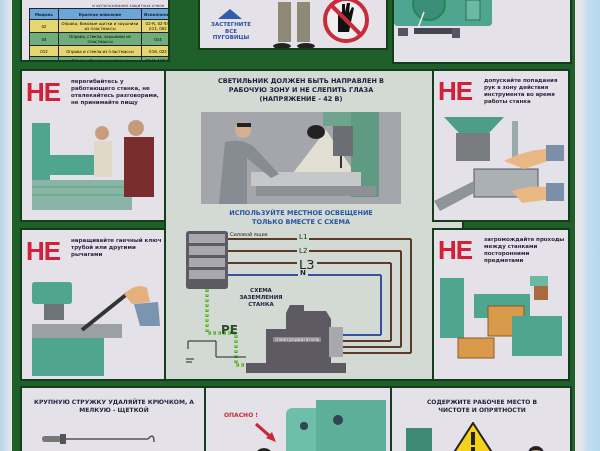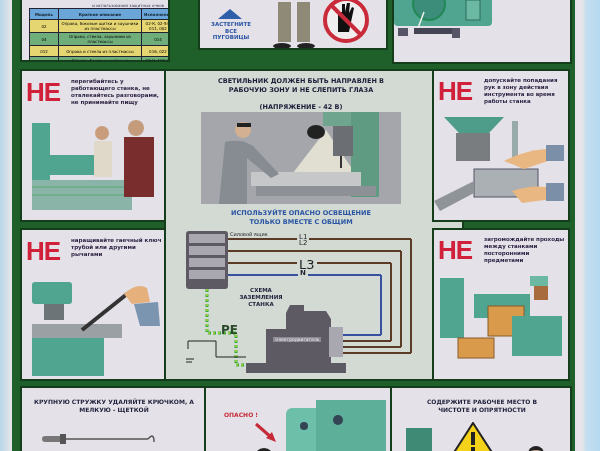--- a/index.html
+++ b/index.html
@@ -111,36 +111,36 @@
       <line x1="0" y1="80" x2="100" y2="80" stroke="#5a7"></line>
       <circle cx="70" cy="18" r="7" fill="#c99c7c"></circle>
       <rect x="62" y="26" width="18" height="36" fill="#e0d8c8"></rect>
       <circle cx="104" cy="13" r="8" fill="#c49c7c"></circle>
       <rect x="92" y="22" width="30" height="60" fill="#7a2d2d"></rect>
     </svg>
   </div>
 
   <div class="panel center" style="left:152px; top:69px; width:300px; height:312px;">
     <div class="cap" style="left:50px; top:6px; width:170px; font-size:6.5px;">СВЕТИЛЬНИК ДОЛЖЕН БЫТЬ НАПРАВЛЕН В РАБОЧУЮ ЗОНУ И НЕ СЛЕПИТЬ ГЛАЗА</div>
-    <div class="cap" style="left:50px; top:24px; width:170px; font-size:6.5px;margin-top:8px;">(НАПРЯЖЕНИЕ - 42 В)</div>
+    <div class="cap" style="left:50px; top:24px; width:170px; font-size:6.5px;">(НАПРЯЖЕНИЕ - 42 В)</div>
     <svg class="illus" style="left:35px; top:41px;" width="200" height="92">
       <rect width="200" height="92" fill="#a4a6ab"></rect>
       <polygon points="125,18 160,70 85,70" fill="#e8e4d6" opacity="0.9"></polygon>
       <rect x="122" y="0" width="40" height="14" fill="#6fa58e"></rect>
       <rect x="150" y="0" width="28" height="85" fill="#5f9a83"></rect>
       <rect x="132" y="14" width="20" height="30" fill="#6b6f73"></rect>
       <line x1="140" y1="44" x2="140" y2="56" stroke="#333" stroke-width="2"></line>
       <ellipse cx="115" cy="20" rx="9" ry="7" fill="#222"></ellipse>
       <rect x="50" y="60" width="110" height="14" fill="#c6c7c8"></rect>
       <rect x="55" y="74" width="120" height="10" fill="#8d9094"></rect>
       <circle cx="42" cy="18" r="8" fill="#d3b092"></circle>
       <rect x="36" y="11" width="14" height="4" fill="#222"></rect>
       <path d="M24 30 Q40 26 52 34 L78 62 L70 66 L46 46 L46 92 L18 92 Z" fill="#868c92"></path>
     </svg>
-    <div class="cap blue" style="left:60px; top:138px; width:150px; font-size:6.5px;">ИСПОЛЬЗУЙТЕ ОПАСНО ОСВЕЩЕНИЕ ТОЛЬКО ВМЕСТЕ С ОБЩИМ</div>
+    <div class="cap blue" style="left:60px; top:138px; width:150px; font-size:6.5px;">ИСПОЛЬЗУЙТЕ МЕСТНОЕ ОСВЕЩЕНИЕ ТОЛЬКО ВМЕСТЕ С СХЕМА</div>
 
     <svg class="illus" style="left:20px; top:160px;" width="240" height="145">
       <rect x="0" y="0" width="42" height="58" rx="3" fill="#5e5a63"></rect>
       <rect x="3" y="3" width="36" height="9" fill="#a9a7b0"></rect>
       <rect x="3" y="15" width="36" height="9" fill="#a9a7b0"></rect>
       <rect x="3" y="27" width="36" height="9" fill="#a9a7b0"></rect>
       <rect x="3" y="39" width="36" height="9" fill="#a9a7b0"></rect>
       <line x1="42" y1="8" x2="225" y2="8" stroke="#5b3b26" stroke-width="2"></line>
       <line x1="225" y1="8" x2="225" y2="122" stroke="#5b3b26" stroke-width="2"></line>
       <line x1="42" y1="20" x2="215" y2="20" stroke="#5b3b26" stroke-width="2"></line>
@@ -157,21 +157,21 @@
       <path d="M21 58 L21 102 L50 102 L50 134 L68 134" fill="none" stroke="#ee4" stroke-width="1" stroke-dasharray="2,3"></path>
       <path d="M100 82 L104 74 L118 74 L118 80 L140 80 L145 88 L145 132 L80 132 L80 98 L100 98 Z" fill="#5e5a63"></path>
       <rect x="60" y="132" width="100" height="10" fill="#5e5a63"></rect>
       <rect x="143" y="96" width="14" height="30" fill="#a9a7b0"></rect>
       <path d="M2 118 L2 110 L30 110 L30 126 L60 126" fill="none" stroke="#222" stroke-width="1"></path>
       <line x1="-4" y1="128" x2="8" y2="128" stroke="#222"></line>
       <line x1="-2" y1="131" x2="6" y2="131" stroke="#222"></line>
     </svg>
     <div style="position:absolute; left:64px; top:160px; font-size:5px; color:#222;">Силовой ящик</div>
     <div style="position:absolute; left:131px; top:162px; font-size:7px; color:#222; background:#d2dad3; padding:0 2px;">L1</div>
-    <div style="position:absolute; left:131px; top:168px; font-size:7px; color:#222; background:#d2dad3; padding:0 2px;">L2</div>
+    <div style="position:absolute; left:131px; top:176px; font-size:7px; color:#222; background:#d2dad3; padding:0 2px;">L2</div>
     <div style="position:absolute; left:131px; top:186px; font-size:13px; color:#222; background:#d2dad3; padding:0 2px;">L3</div>
     <div style="position:absolute; left:132px; top:198px; font-size:7px; color:#223; font-weight:bold; background:#d2dad3; padding:0 2px;">N</div>
     <div class="cap" style="left:65px; top:216px; width:60px; font-size:5.5px; line-height:7px;">СХЕМА ЗАЗЕМЛЕНИЯ СТАНКА</div>
     <div style="position:absolute; left:55px; top:252px; font-size:12px; color:#2a4a2a; font-weight:bold;">PE</div>
     <div style="position:absolute; left:107px; top:266px; font-size:4.5px; color:#eee; background:#8d8993; padding:0 2px;">Электродвигатель</div>
   </div>
 
   <div class="panel" style="left:420px; top:69px; width:138px; height:153px;">
     <div class="ne" style="left:4px; top:6px;">НЕ</div>
     <div class="ne-text" style="left:50px; top:6px; width:84px;">допускайте попадания рук в зону действия инструмента во время работы станка</div>

